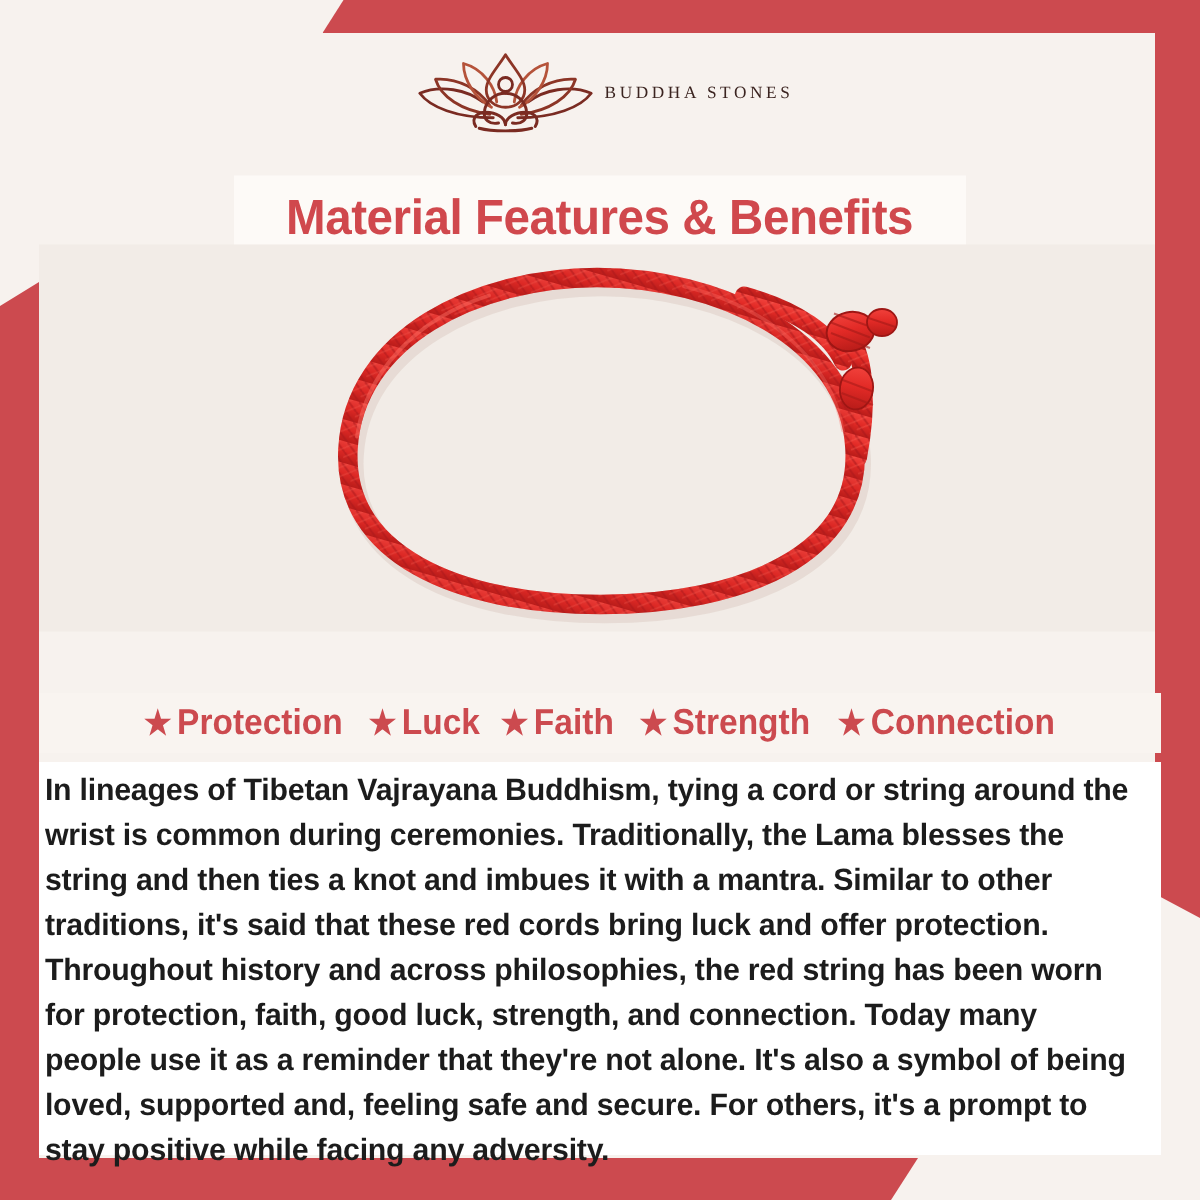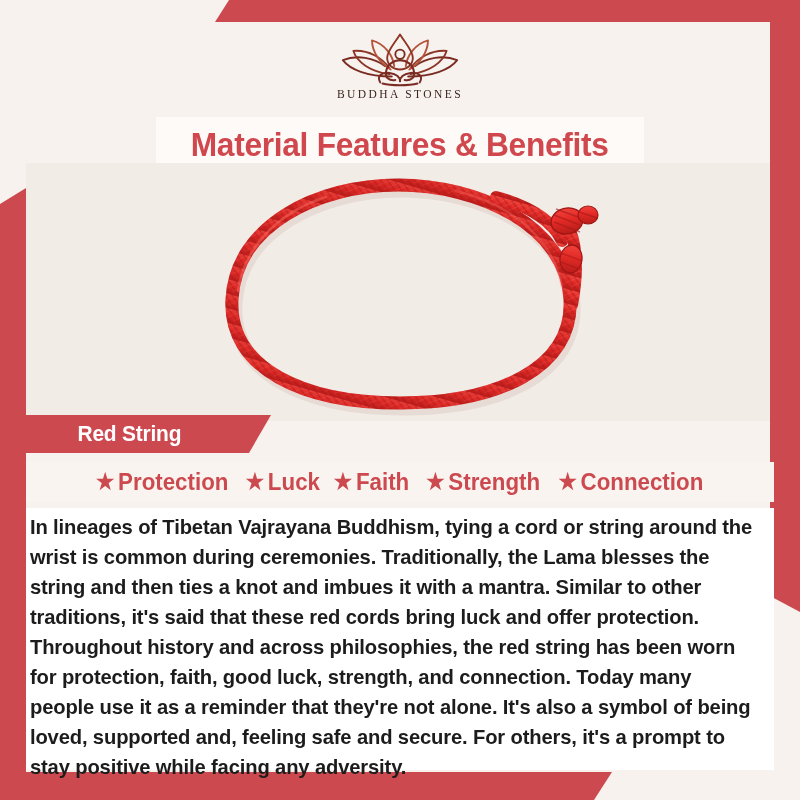--- a/index.html
+++ b/index.html
@@ -34,21 +34,21 @@
   }
   .deco-bottom-band{
     position:absolute; left:0; bottom:0; width:612px; height:28px;
     background:#cc4a4f;
     clip-path:polygon(0 0, 100% 0, calc(100% - 18px) 100%, 0 100%);
   }
 
   
   .header{
     position:absolute; left:0; top:22px; width:800px; height:78px;
-    display:flex; flex-direction:column; align-items:center; justify-content:flex-end;
+    display:flex; flex-direction:row; align-items:center; justify-content:center;
   }
   .logo-mark{ width:132px; height:56px; display:block; }
   .logo-word{
     margin-top:1px;
     font-family:"Liberation Serif", serif;
     font-size:11.5px;
     letter-spacing:2.4px;
     color:#3b2420;
     font-weight:400;
   }
@@ -207,23 +207,20 @@
         <ellipse cx="562" cy="52" rx="10" ry="9" fill="url(#cord)"></ellipse>
         <ellipse cx="562" cy="52" rx="10" ry="9" fill="none" stroke="#9e1614" stroke-width="1.2"></ellipse>
         <path d="M553 49 L571 55" stroke="#a51a18" stroke-width="1.4" opacity="0.6"></path>
         <ellipse cx="545" cy="96" rx="11" ry="14" fill="url(#cord)" transform="rotate(8 545 96)"></ellipse>
         <ellipse cx="545" cy="96" rx="11" ry="14" fill="none" stroke="#9e1614" stroke-width="1.2" transform="rotate(8 545 96)"></ellipse>
         <path d="M535 90 L556 98 M535 99 L556 107" stroke="#a51a18" stroke-width="1.4" opacity="0.55"></path>
       </g>
     </svg>
   </div>
 
-  <div class="ribbon">
-    <span class="ribbon-label">Red String</span>
-  </div>
 
   <div class="benefits">
     <span class="benefit">
       <span class="star">★</span>
       <span>Protection</span>
     </span>
     <span class="benefit">
       <span class="star">★</span>
       <span>Luck</span>
     </span>

